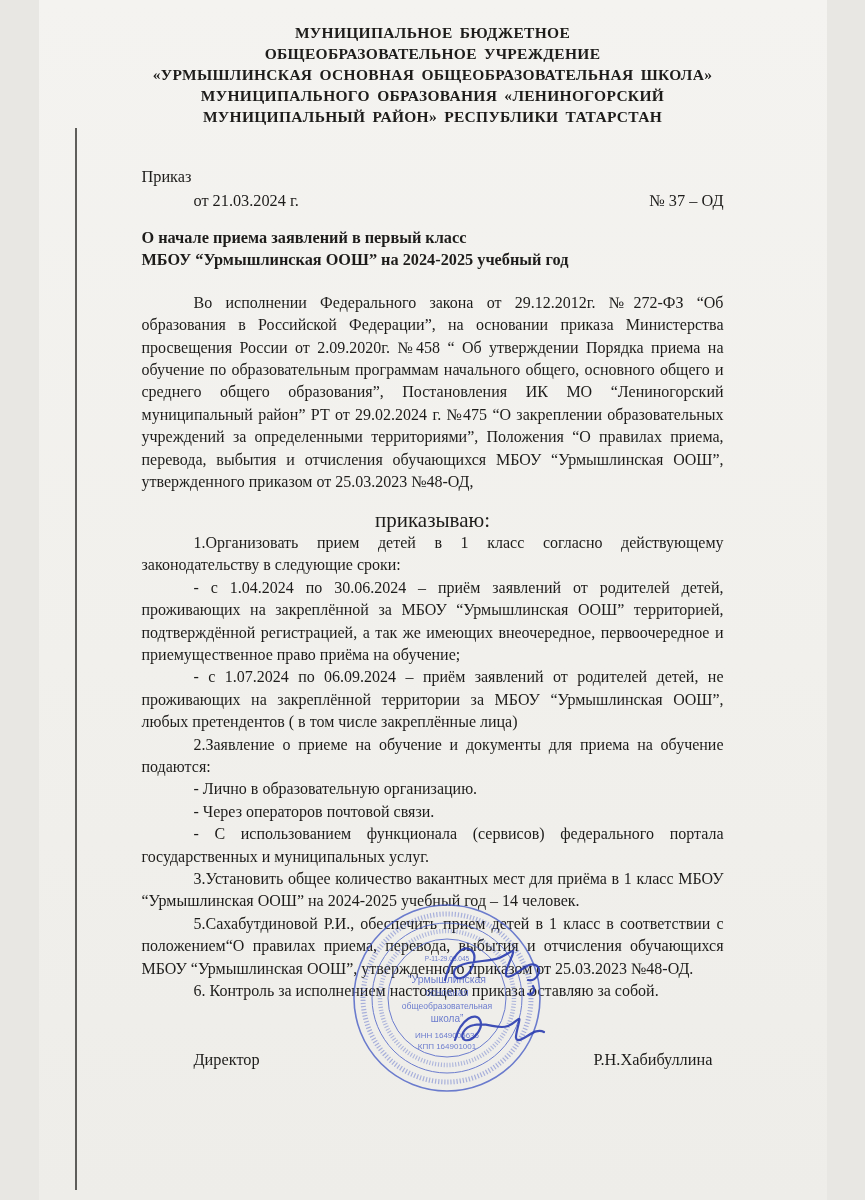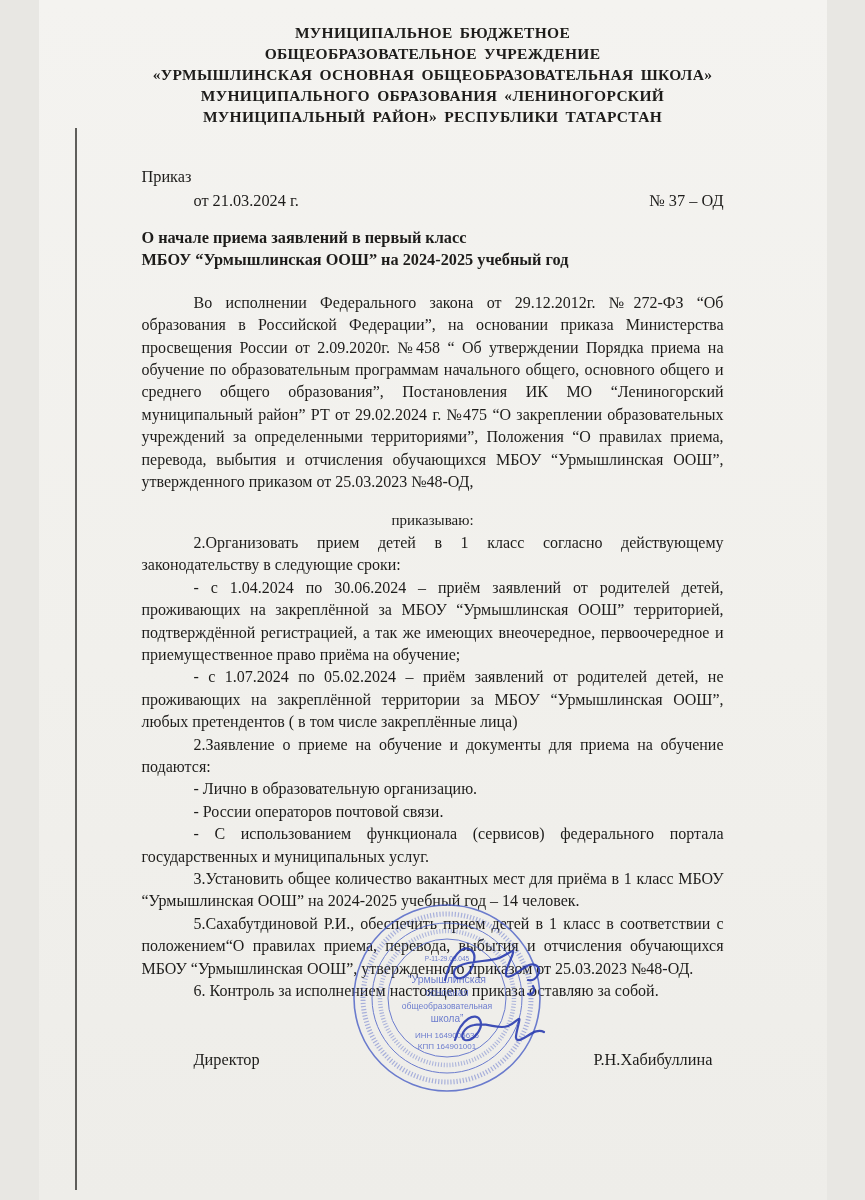--- a/index.html
+++ b/index.html
@@ -28,21 +28,21 @@
     display:flex;justify-content:space-between;align-items:flex-end;
     margin-top:4px;font-size:16.3px;
   }
   .order-meta .date{padding-left:52px;}
   .subject{font-weight:bold;margin-top:16px;font-size:16.3px;line-height:22.4px;}
   .para{
     margin:0;font-size:16px;line-height:22.4px;
     text-align:justify;text-indent:52px;
   }
   .preamble{margin-top:20px;}
-  .resolve{text-align:center;margin:16px 0 0 0;font-size:15px;line-height:22.4px;}
+  .resolve{text-align:center;margin:16px 0 0 0;font-size:21px;line-height:22.4px;}
   .items{margin-top:0;}
   .sig-row{display:flex;align-items:center;font-size:16.3px;padding-left:52px;}
   .sig-row .sig-label{width:400px;}
   .sig-row.first{margin-top:48px;}
   .sig-row.second{margin-top:42px;}
   .stamp{position:absolute;left:311px;top:901px;width:194px;height:194px;opacity:.8;pointer-events:none;}
   .stamp text{font-family:"Liberation Sans","DejaVu Sans",sans-serif;}
   .sig{position:absolute;pointer-events:none;}
   .sig1{left:398px;top:936px;}
   .sig2{left:410px;top:1006px;}
@@ -74,26 +74,26 @@
     <div class="subject">
       <div>О начале приема заявлений в первый класс</div>
       <div>МБОУ “Урмышлинская ООШ” на 2024-2025 учебный год</div>
     </div>
 
     <p class="para preamble">Во исполнении Федерального закона от 29.12.2012г. №272-ФЗ “Об образования в Российской Федерации”, на основании приказа Министерства просвещения России  от 2.09.2020г. №458 “ Об утверждении Порядка приема на обучение по образовательным программам начального общего, основного общего и среднего общего образования”, Постановления ИК МО “Лениногорский муниципальный район” РТ от 29.02.2024 г. №475 “О закреплении образовательных учреждений за определенными территориями”, Положения “О правилах приема, перевода, выбытия и отчисления обучающихся МБОУ “Урмышлинская ООШ”, утвержденного приказом от 25.03.2023 №48-ОД,</p>
 
     <p class="resolve">приказываю:</p>
 
     <div class="items">
-      <p class="para">2.Организовать прием детей в 1 класс согласно действующему законодательству в следующие сроки:</p>
+      <p class="para">1.Организовать прием детей в 1 класс согласно действующему законодательству в следующие сроки:</p>
       <p class="para">- с 1.04.2024 по 30.06.2024 – приём заявлений от родителей детей, проживающих на закреплённой за МБОУ “Урмышлинская ООШ” территорией, подтверждённой регистрацией, а так же имеющих внеочередное, первоочередное и приемущественное право приёма на обучение;</p>
-      <p class="para">- с 1.07.2024 по 05.02.2024 – приём заявлений от родителей детей, не проживающих на закреплённой территории за МБОУ “Урмышлинская ООШ”, любых претендентов ( в том числе закреплённые лица)</p>
+      <p class="para">- с 1.07.2024 по 06.09.2024 – приём заявлений от родителей детей, не проживающих на закреплённой территории за МБОУ “Урмышлинская ООШ”, любых претендентов ( в том числе закреплённые лица)</p>
       <p class="para">2.Заявление о приеме на обучение и документы для приема на обучение подаются:</p>
       <p class="para">- Лично в образовательную организацию.</p>
-      <p class="para">- России операторов почтовой связи.</p>
+      <p class="para">- Через операторов почтовой связи.</p>
       <p class="para">- С использованием функционала (сервисов) федерального портала государственных и муниципальных услуг.</p>
       <p class="para">3.Установить общее количество вакантных мест для приёма в 1 класс МБОУ “Урмышлинская ООШ” на 2024-2025 учебный год – 14 человек.</p>
       <p class="para">5.Сахабутдиновой Р.И., обеспечить прием детей в 1 класс в соответствии с положением“О правилах приема, перевода, выбытия и отчисления обучающихся МБОУ “Урмышлинская ООШ”, утвержденного приказом от 25.03.2023 №48-ОД.</p>
       <p class="para">6. Контроль за исполнением настоящего приказа оставляю за собой.</p>
     </div>
 
     <div class="sig-row first">
       <span class="sig-label">Директор</span>
       <span class="sig-name">Р.Н.Хабибуллина</span>
     </div>

